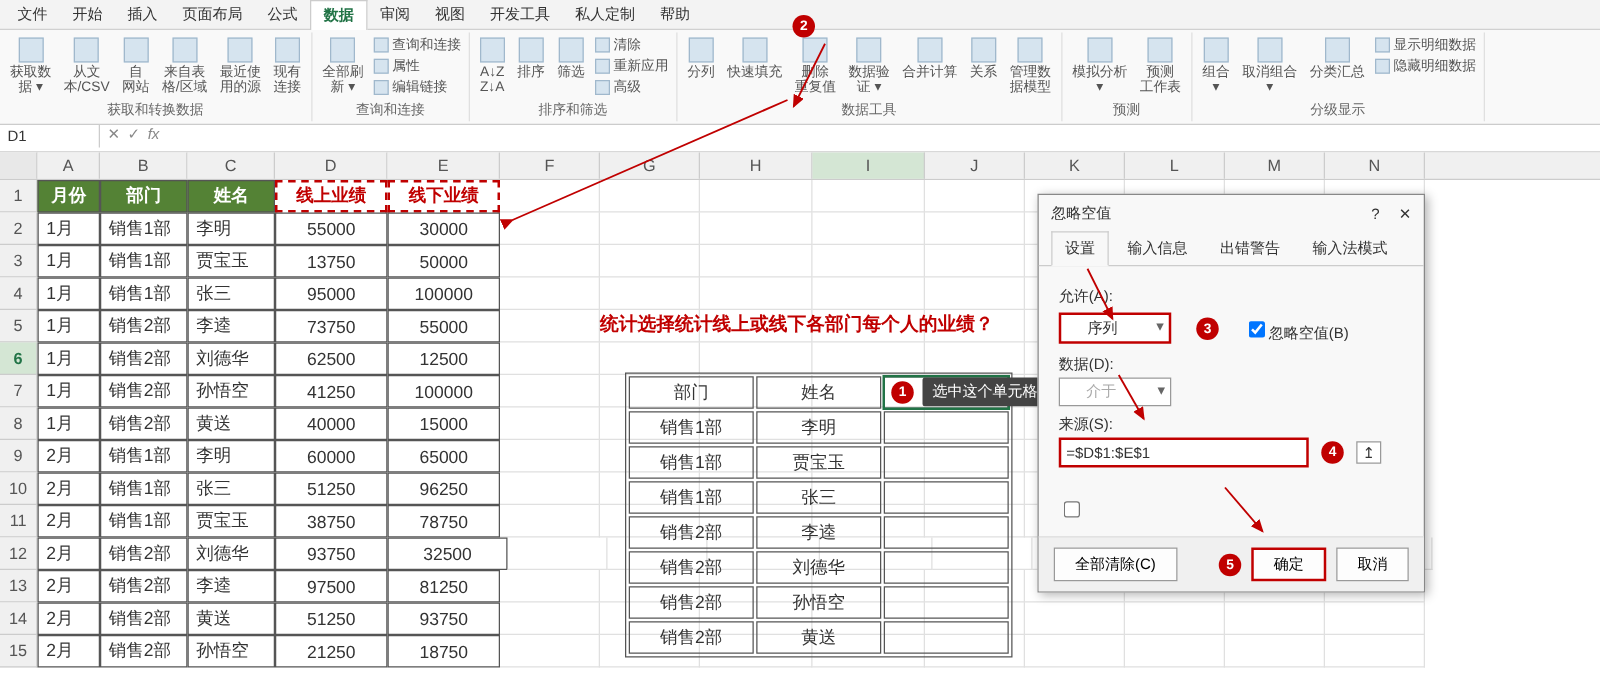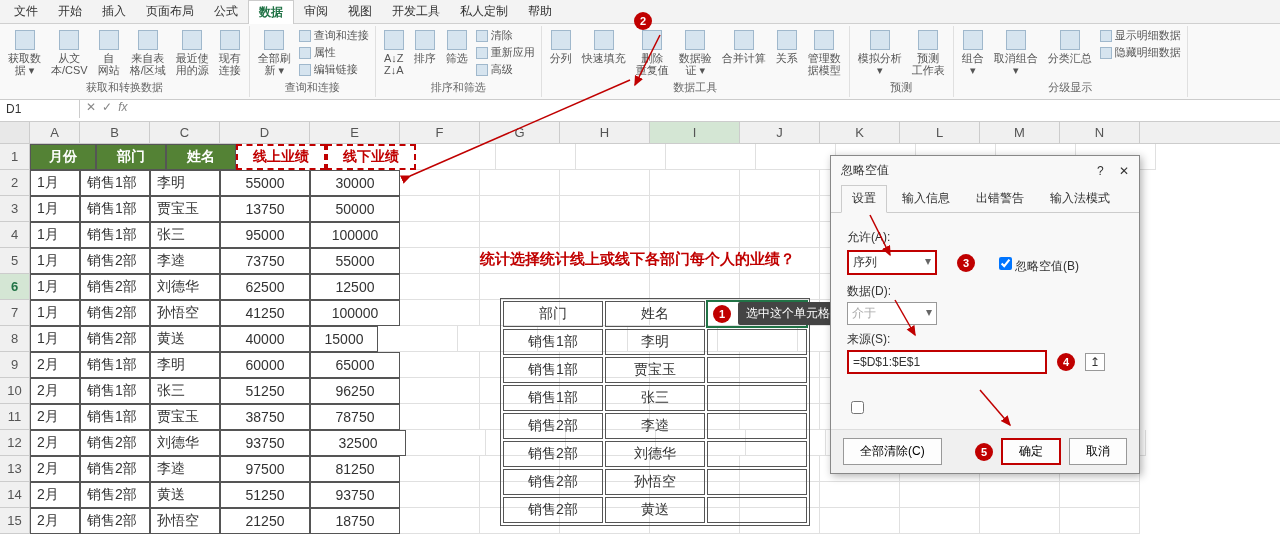--- a/index.html
+++ b/index.html
@@ -36,21 +36,21 @@
 .redtext{color:#c00000;font-weight:bold;font-size:15px;position:absolute}
 .badge{display:inline-flex;width:18px;height:18px;border-radius:50%;background:#c00000;color:#fff;align-items:center;justify-content:center;font-size:11px;font-weight:bold;position:absolute}
 .tooltip{position:absolute;background:#444;color:#fff;padding:3px 8px;font-size:12px;border-radius:2px}
 .dialog{position:absolute;left:830px;top:155px;width:310px;background:#f8f8f8;border:1px solid #888;box-shadow:2px 2px 8px rgba(0,0,0,.3);font-size:12px}
 .dlg-title{display:flex;justify-content:space-between;align-items:center;padding:6px 10px;font-size:12px}
 .dlg-tabs{display:flex;border-bottom:1px solid #ccc;padding:0 10px;gap:4px}
 .dlg-tabs span{padding:4px 10px;border:1px solid transparent;cursor:pointer;font-size:12px}
 .dlg-tabs .act{border:1px solid #ccc;border-bottom:1px solid #f8f8f8;background:#f8f8f8;margin-bottom:-1px}
 .dlg-body{padding:10px 16px}
 .dlg-body label{display:block;margin:6px 0 2px;font-size:12px}
-.dlg-sel{display:inline-block;border:1px solid #999;padding:2px 4px;width:90px;background:#fff;position:relative}
+.dlg-sel{display:inline-block;border:1px solid #999;padding:2px 21px;width:90px;background:#fff;position:relative}
 .dlg-sel::after{content:"▾";position:absolute;right:4px;color:#666}
 .redbox{border:2px solid #c00000!important}
 .dlg-in{border:1px solid #999;padding:3px 4px;width:200px;background:#fff;display:inline-block}
 .dlg-chk{display:flex;align-items:center;gap:4px;font-size:12px}
 .dlg-btns{display:flex;justify-content:flex-end;gap:8px;padding:8px 12px;border-top:1px solid #ddd;background:#f0f0f0}
 .dlg-btns button{padding:3px 16px;font-size:12px;border:1px solid #999;background:#fdfdfd;cursor:pointer}
 .dlg-btns button.prim{border:2px solid #c00000}
 .ftbl{position:absolute;left:500px;top:298px;border:1px solid #555}
 .ftbl td{border:1px solid #555;padding:3px 0;font-size:14px;text-align:center}
 svg.annot{position:absolute;top:0;left:0;pointer-events:none}
@@ -246,21 +246,21 @@
       <div class="ch sel" style="width: 90px;">I</div>
       <div class="ch" style="width: 80px;">J</div>
       <div class="ch" style="width: 80px;">K</div>
       <div class="ch" style="width: 80px;">L</div>
       <div class="ch" style="width: 80px;">M</div>
       <div class="ch" style="width: 80px;">N</div>
     </div>
   <div id="rows">
       <div class="row">
         <div class="rh">1</div>
-        <div class="cell tbl hdr-g" style="width: 66px;">月份</div>
+        <div class="cell tbl hdr-g" style="width: 50px;">月份</div>
         <div class="cell tbl hdr-g" style="width: 70px;">部门</div>
         <div class="cell tbl hdr-g" style="width: 70px;">姓名</div>
         <div class="cell tbl hdr-r" style="width: 90px;">线上业绩</div>
         <div class="cell tbl hdr-r" style="width: 90px;">线下业绩</div>
         <div class="cell" style="width: 80px;"></div>
         <div class="cell" style="width: 80px;"></div>
         <div class="cell" style="width: 90px;"></div>
         <div class="cell" style="width: 90px;"></div>
         <div class="cell" style="width: 80px;"></div>
         <div class="cell" style="width: 80px;"></div>
@@ -369,21 +369,21 @@
         <div class="cell" style="width: 80px;"></div>
         <div class="cell" style="width: 80px;"></div>
         <div class="cell" style="width: 80px;"></div>
       </div>
       <div class="row">
         <div class="rh">8</div>
         <div class="cell tbl" style="width: 50px;">1月</div>
         <div class="cell tbl" style="width: 70px;">销售2部</div>
         <div class="cell tbl" style="width: 70px;">黄送</div>
         <div class="cell tbl num" style="width: 90px;">40000</div>
-        <div class="cell tbl num" style="width: 68px;">15000</div>
+        <div class="cell tbl num" style="width: 90px;">15000</div>
         <div class="cell" style="width: 80px;"></div>
         <div class="cell" style="width: 80px;"></div>
         <div class="cell" style="width: 90px;"></div>
         <div class="cell" style="width: 90px;"></div>
         <div class="cell" style="width: 80px;"></div>
         <div class="cell" style="width: 80px;"></div>
         <div class="cell" style="width: 80px;"></div>
         <div class="cell" style="width: 80px;"></div>
         <div class="cell" style="width: 80px;"></div>
       </div>

